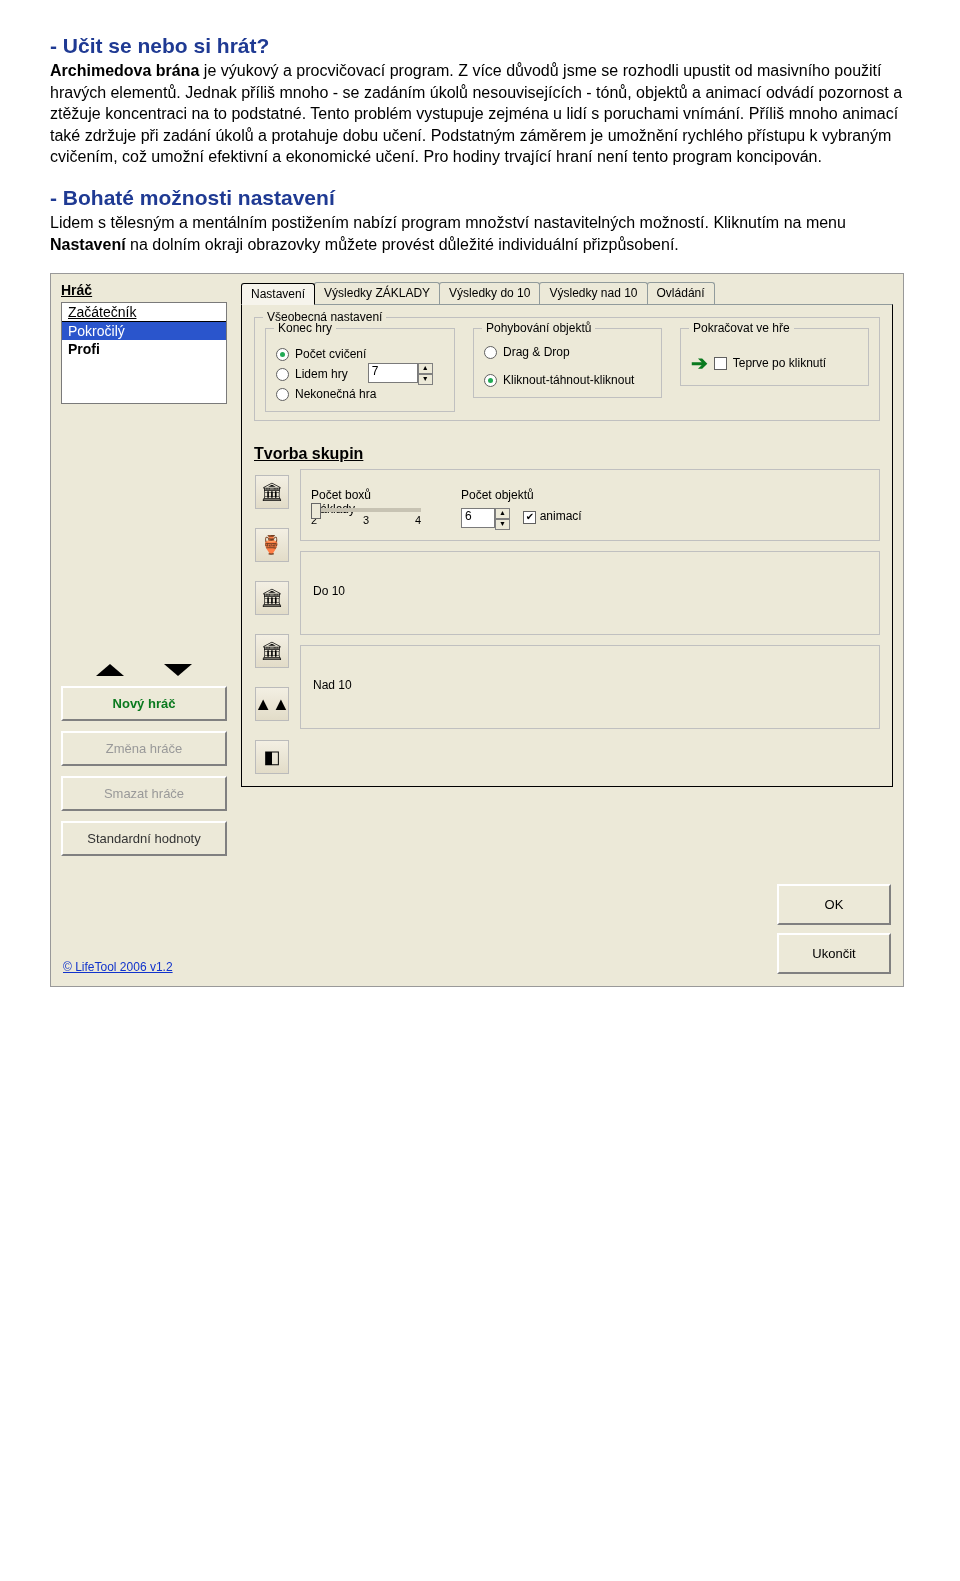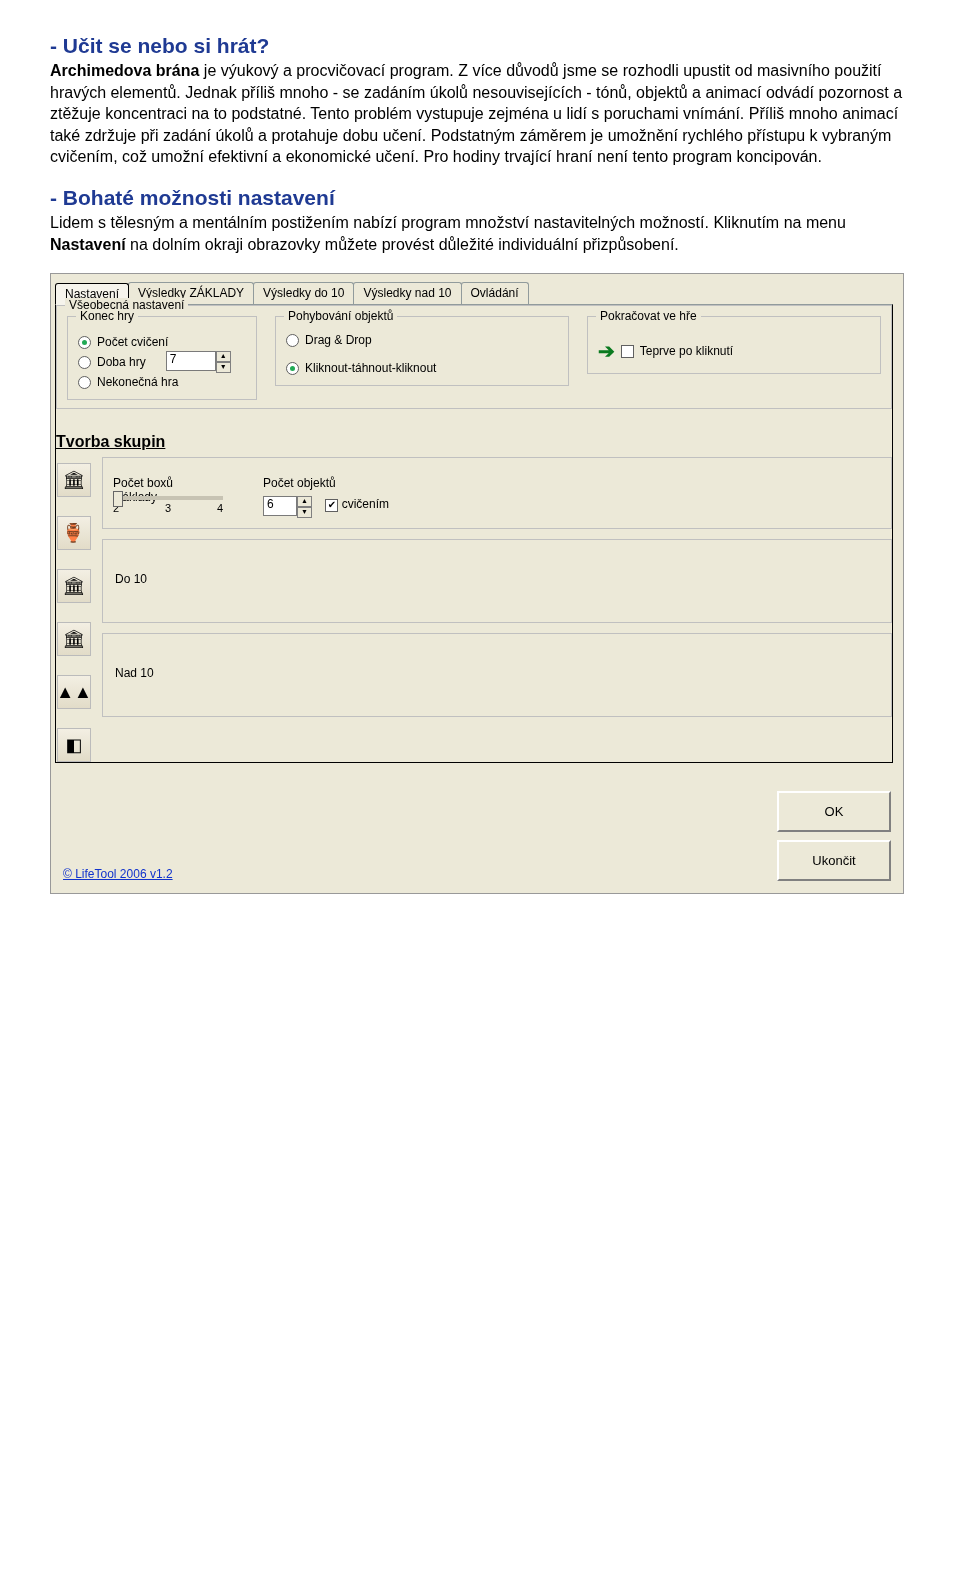--- a/index.html
+++ b/index.html
@@ -94,21 +94,21 @@
     padding: 3px 9px; background: #ece9d8;
     border-top-left-radius: 3px; border-top-right-radius: 3px;
     margin-right: -1px;
   }
   .tab.active {
     background: #f6f4ec; position: relative; top: 1px;
     border: 1px solid #000; border-bottom: 1px solid #f6f4ec;
   }
   .tab-pane {
     border: 1px solid #919b9c; background: #ece9d8;
-    padding: 0; min-height: 90px; box-sizing: border-box;
+    padding: 12px; min-height: 90px; box-sizing: border-box;
   }
   .active-pane { border: 1px solid #000; border-top: 1px solid #919b9c; }
   .fs {
     border: 1px solid #c0c0c0; position: relative;
     padding: 10px 10px 8px 10px; margin-bottom: 8px;
     font-size: 12px; background: #ece9d8;
   }
   .fs .legend {
     position: absolute; top: -8px; left: 8px;
     background: #ece9d8; padding: 0 4px; font-size: 12px;
@@ -203,20 +203,38 @@
     <span class="inline-bold">Archimedova brána</span><span>  je výukový a procvičovací program. Z více důvodů jsme se rozhodli upustit od masivního použití hravých elementů. Jednak příliš mnoho - se zadáním úkolů nesouvisejících - tónů, objektů a animací odvádí pozornost a ztěžuje koncentraci na to podstatné. Tento problém vystupuje zejména u lidí s poruchami vnímání. Příliš mnoho animací také zdržuje při zadání úkolů a protahuje dobu učení. Podstatným záměrem je umožnění rychlého přístupu k vybraným cvičením, což umožní efektivní a ekonomické učení. Pro hodiny trvající hraní není tento program koncipován.</span>
   </div>
 
   <div class="sub-blue">- Bohaté možnosti nastavení</div>
   <div class="body-text">
     <span>Lidem s tělesným a mentálním postižením nabízí program množství nastavitelných možností. Kliknutím na menu </span><span class="inline-bold">Nastavení</span><span> na dolním okraji obrazovky můžete provést důležité individuální přizpůsobení.</span>
   </div>
 
   <div class="screenshot-wrap">
     <div class="sc-row">
+      <div class="sc-left">
+        <div class="sc-left-label">Hráč</div>
+        <div class="playerbox">
+          <div class="opt top">Začátečník</div>
+          <div class="opt sel">Pokročilý</div>
+          <div class="opt" style="font-weight:bold;">Profi</div>
+        </div>
+
+        <div class="arrow-row">
+          <div class="tri up"></div>
+          <div class="tri down"></div>
+        </div>
+
+        <div class="side-btn green">Nový hráč</div>
+        <div class="side-btn gray">Změna hráče</div>
+        <div class="side-btn gray">Smazat hráče</div>
+        <div class="side-btn">Standardní hodnoty</div>
+      </div>
 
       <div class="sc-main">
         <div class="tabs">
           <div class="tab active">Nastavení</div>
           <div class="tab">Výsledky ZÁKLADY</div>
           <div class="tab">Výsledky do 10</div>
           <div class="tab">Výsledky nad 10</div>
           <div class="tab">Ovládání</div>
         </div>
 
@@ -228,21 +246,21 @@
                 <div class="subfs">
                   <span class="legend">Konec hry</span>
                   <div class="radio-line">
                     <span class="rad">
                         <span class="dot"></span>
                       </span>
                     <span>Počet cvičení</span>
                   </div>
                   <div class="radio-line">
                     <span class="rad"></span>
-                    <span>Doba hry</span>
+                    <span>Lidem hry</span>
                     <span style="margin-left:14px;">
                       <span class="num-input">7</span><span class="spin">
                           <span class="sp">▲</span>
                           <span class="sp">▼</span>
                         </span>
                     </span>
                   </div>
                   <div class="radio-line">
                     <span class="rad"></span>
                     <span>Nekonečná hra</span>
@@ -307,21 +325,21 @@
                   </div>
                   <div>
                     <div>Počet objektů</div>
                     <div style="margin-top:6px;">
                       <span class="num-input" style="width:26px;">6</span><span class="spin">
                           <span class="sp">▲</span>
                           <span class="sp">▼</span>
                         </span>
                       &nbsp;&nbsp;
                       <span class="chk">✔</span>
-                      <span>cvičením</span>
+                      <span>animací</span>
                     </div>
                   </div>
                 </div>
               </div>
               <div class="mini-fs" style="min-height:54px;">
                 <span class="legend">Do 10</span>
               </div>
               <div class="mini-fs" style="min-height:54px;">
                 <span class="legend">Nad 10</span>
               </div>

